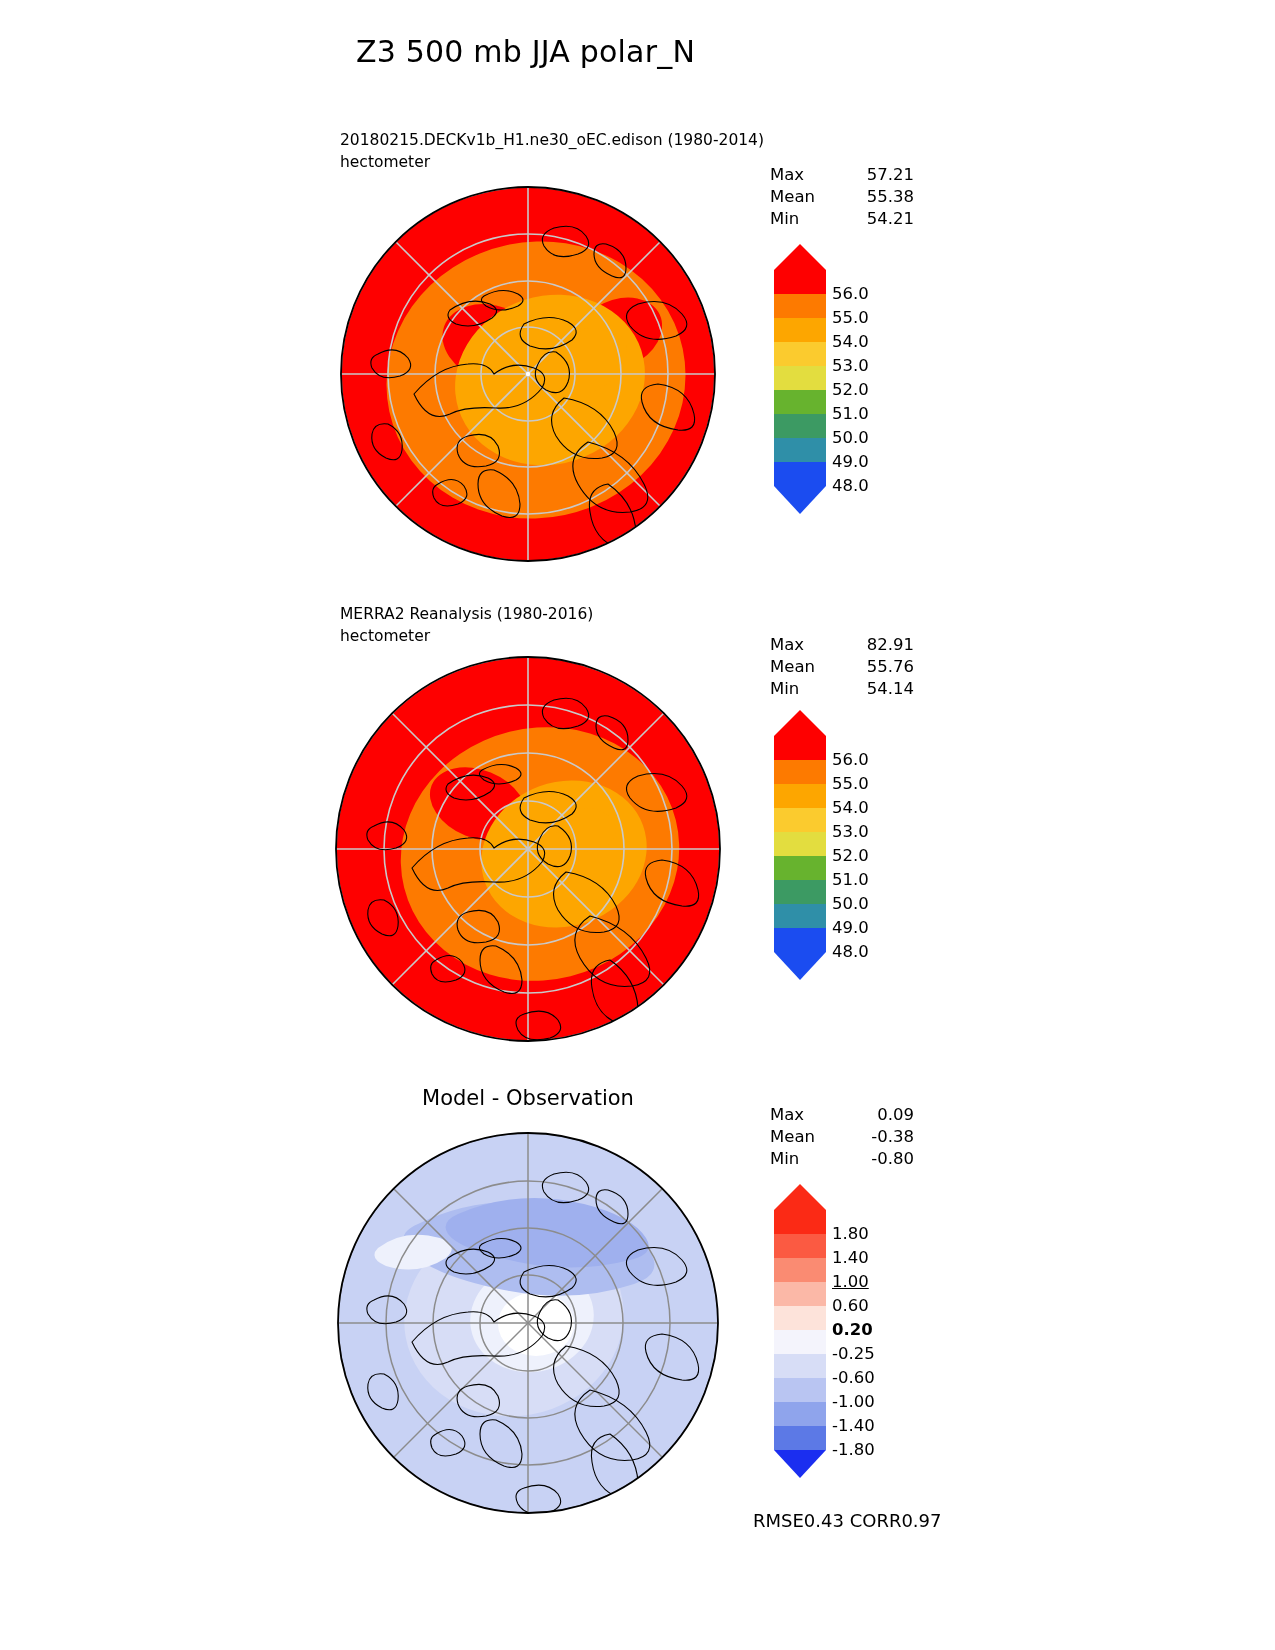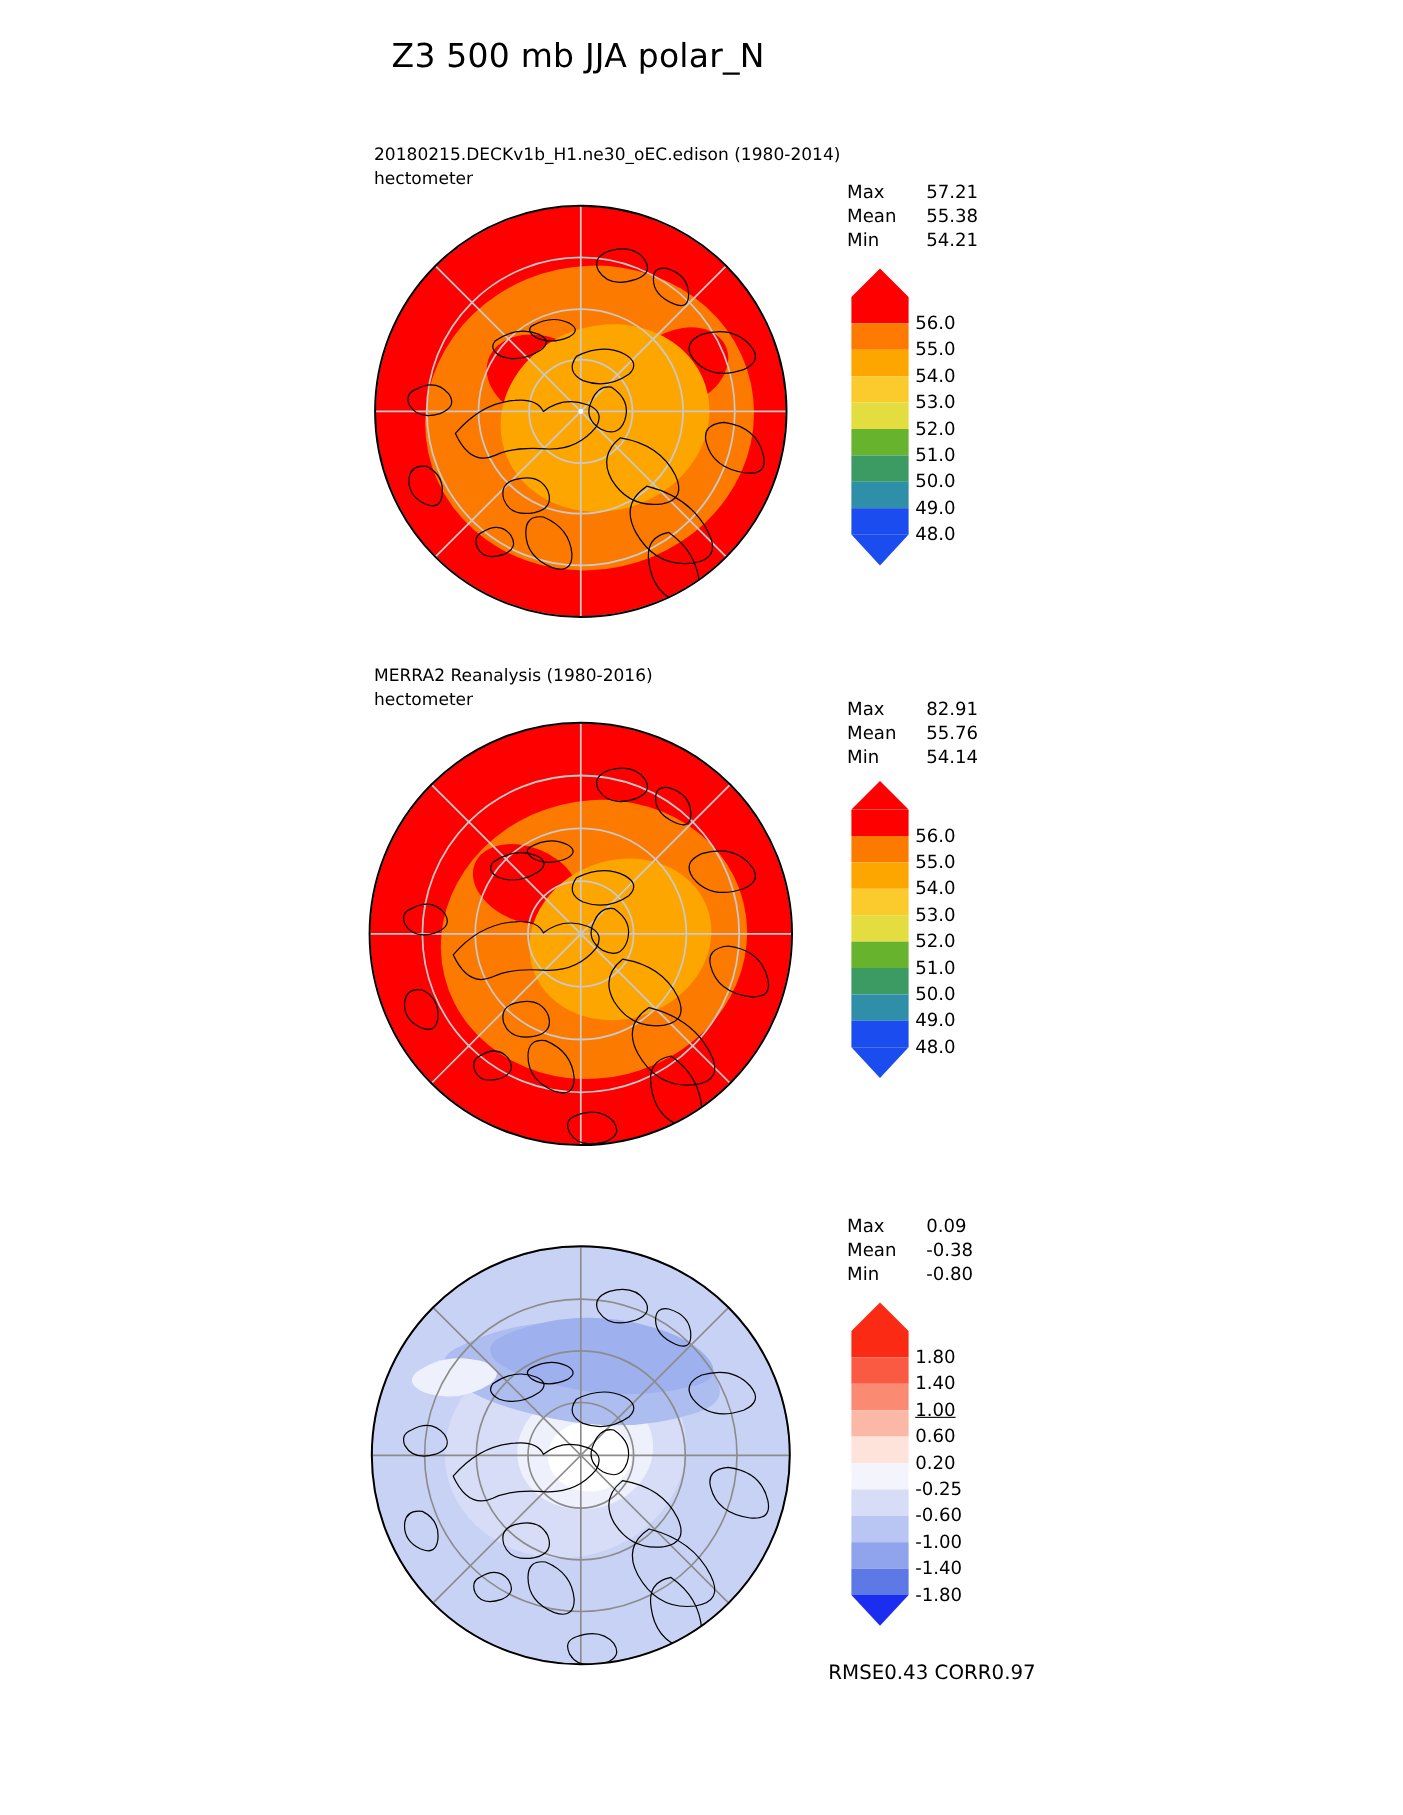--- a/index.html
+++ b/index.html
@@ -49,21 +49,21 @@
     display: block;
     white-space: pre;
   }
   .stats .lbl {
     display: inline-block;
     width: 72px;
   }
   .stats .val {
     display: inline-block;
     width: 72px;
-    text-align: left;
+    text-align: right;
   }
   .map-wrap {
     position: absolute;
   }
   .cbar-wrap {
     position: absolute;
   }
   .cbar-labels {
     position: absolute;
     left: 62px;
@@ -262,20 +262,21 @@
       <span style="top:166px;">51.0</span>
       <span style="top:190px;">50.0</span>
       <span style="top:214px;">49.0</span>
       <span style="top:238px;">48.0</span>
     </div>
   </div>
 </div>
 
 <div class="panel" style="top:1050px;height:600px;">
 
+  <div class="panel-caption centered" style="left:318px; top:12px; width:420px;">Model - Observation</div>
 
   <div class="stats" style="left:770px; top:28px;">
     <span class="row"><span class="lbl">Max</span><span class="val">0.09</span></span>
     <span class="row"><span class="lbl">Mean</span><span class="val">-0.38</span></span>
     <span class="row"><span class="lbl">Min</span><span class="val">-0.80</span></span>
   </div>
 
   <div class="map-wrap" style="left:318px; top:52px; width:420px; height:390px;">
     <svg width="420" height="390" viewBox="0 0 420 390">
       <defs>
@@ -339,21 +340,21 @@
       <rect x="4" y="198" width="52" height="24" fill="#b9c5f2"></rect>
       <rect x="4" y="222" width="52" height="24" fill="#8fa4ec"></rect>
       <rect x="4" y="246" width="52" height="24" fill="#5c79e6"></rect>
       <polygon points="4,270 56,270 30,298" fill="#1b2ef0"></polygon>
     </svg>
     <div class="cbar-labels">
       <span style="top:44px;">1.80</span>
       <span style="top:68px;">1.40</span>
       <span style="top:92px;text-decoration:underline;">1.00</span>
       <span style="top:116px;">0.60</span>
-      <span style="top:140px;">0.20</span>
+      <span style="top:140px;font-weight:bold;">0.20</span>
       <span style="top:164px;">-0.25</span>
       <span style="top:188px;">-0.60</span>
       <span style="top:212px;">-1.00</span>
       <span style="top:236px;">-1.40</span>
       <span style="top:260px;">-1.80</span>
     </div>
   </div>
 
   <div class="footer-stats" style="left:753px; top:434px;">
     <span class="row"><span class="lbl">RMSE</span><span class="val">0.43</span></span>

